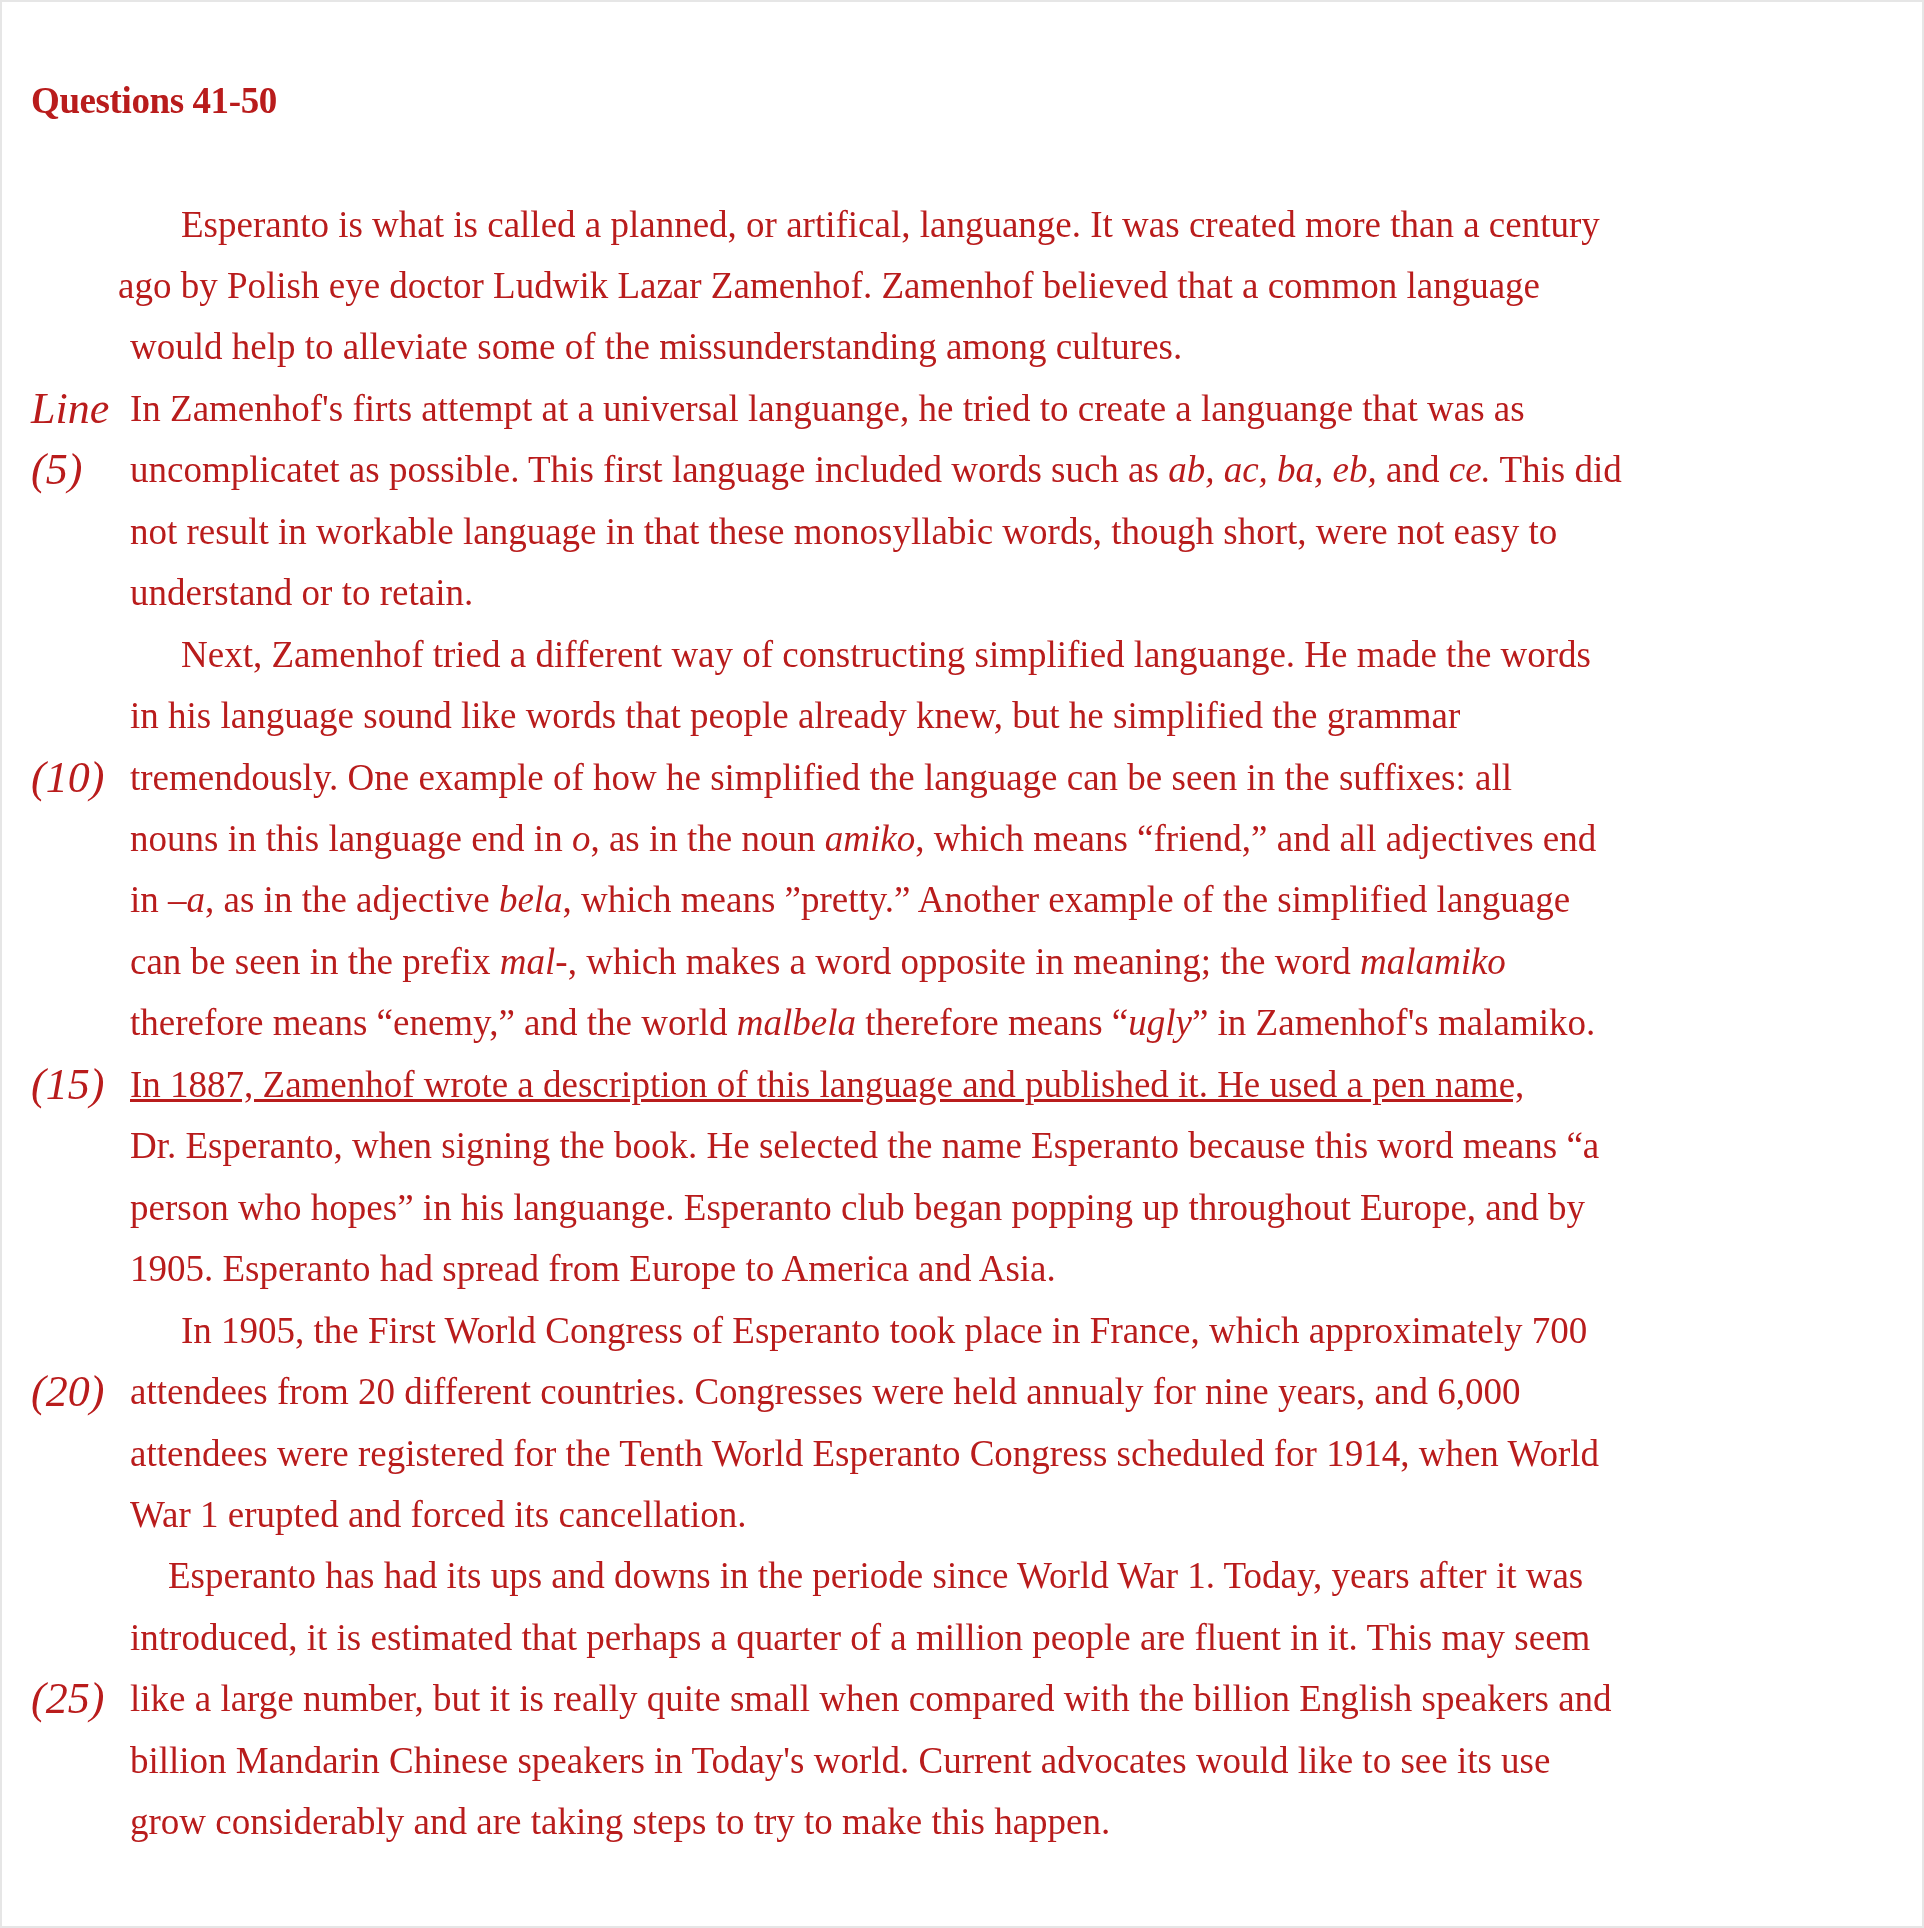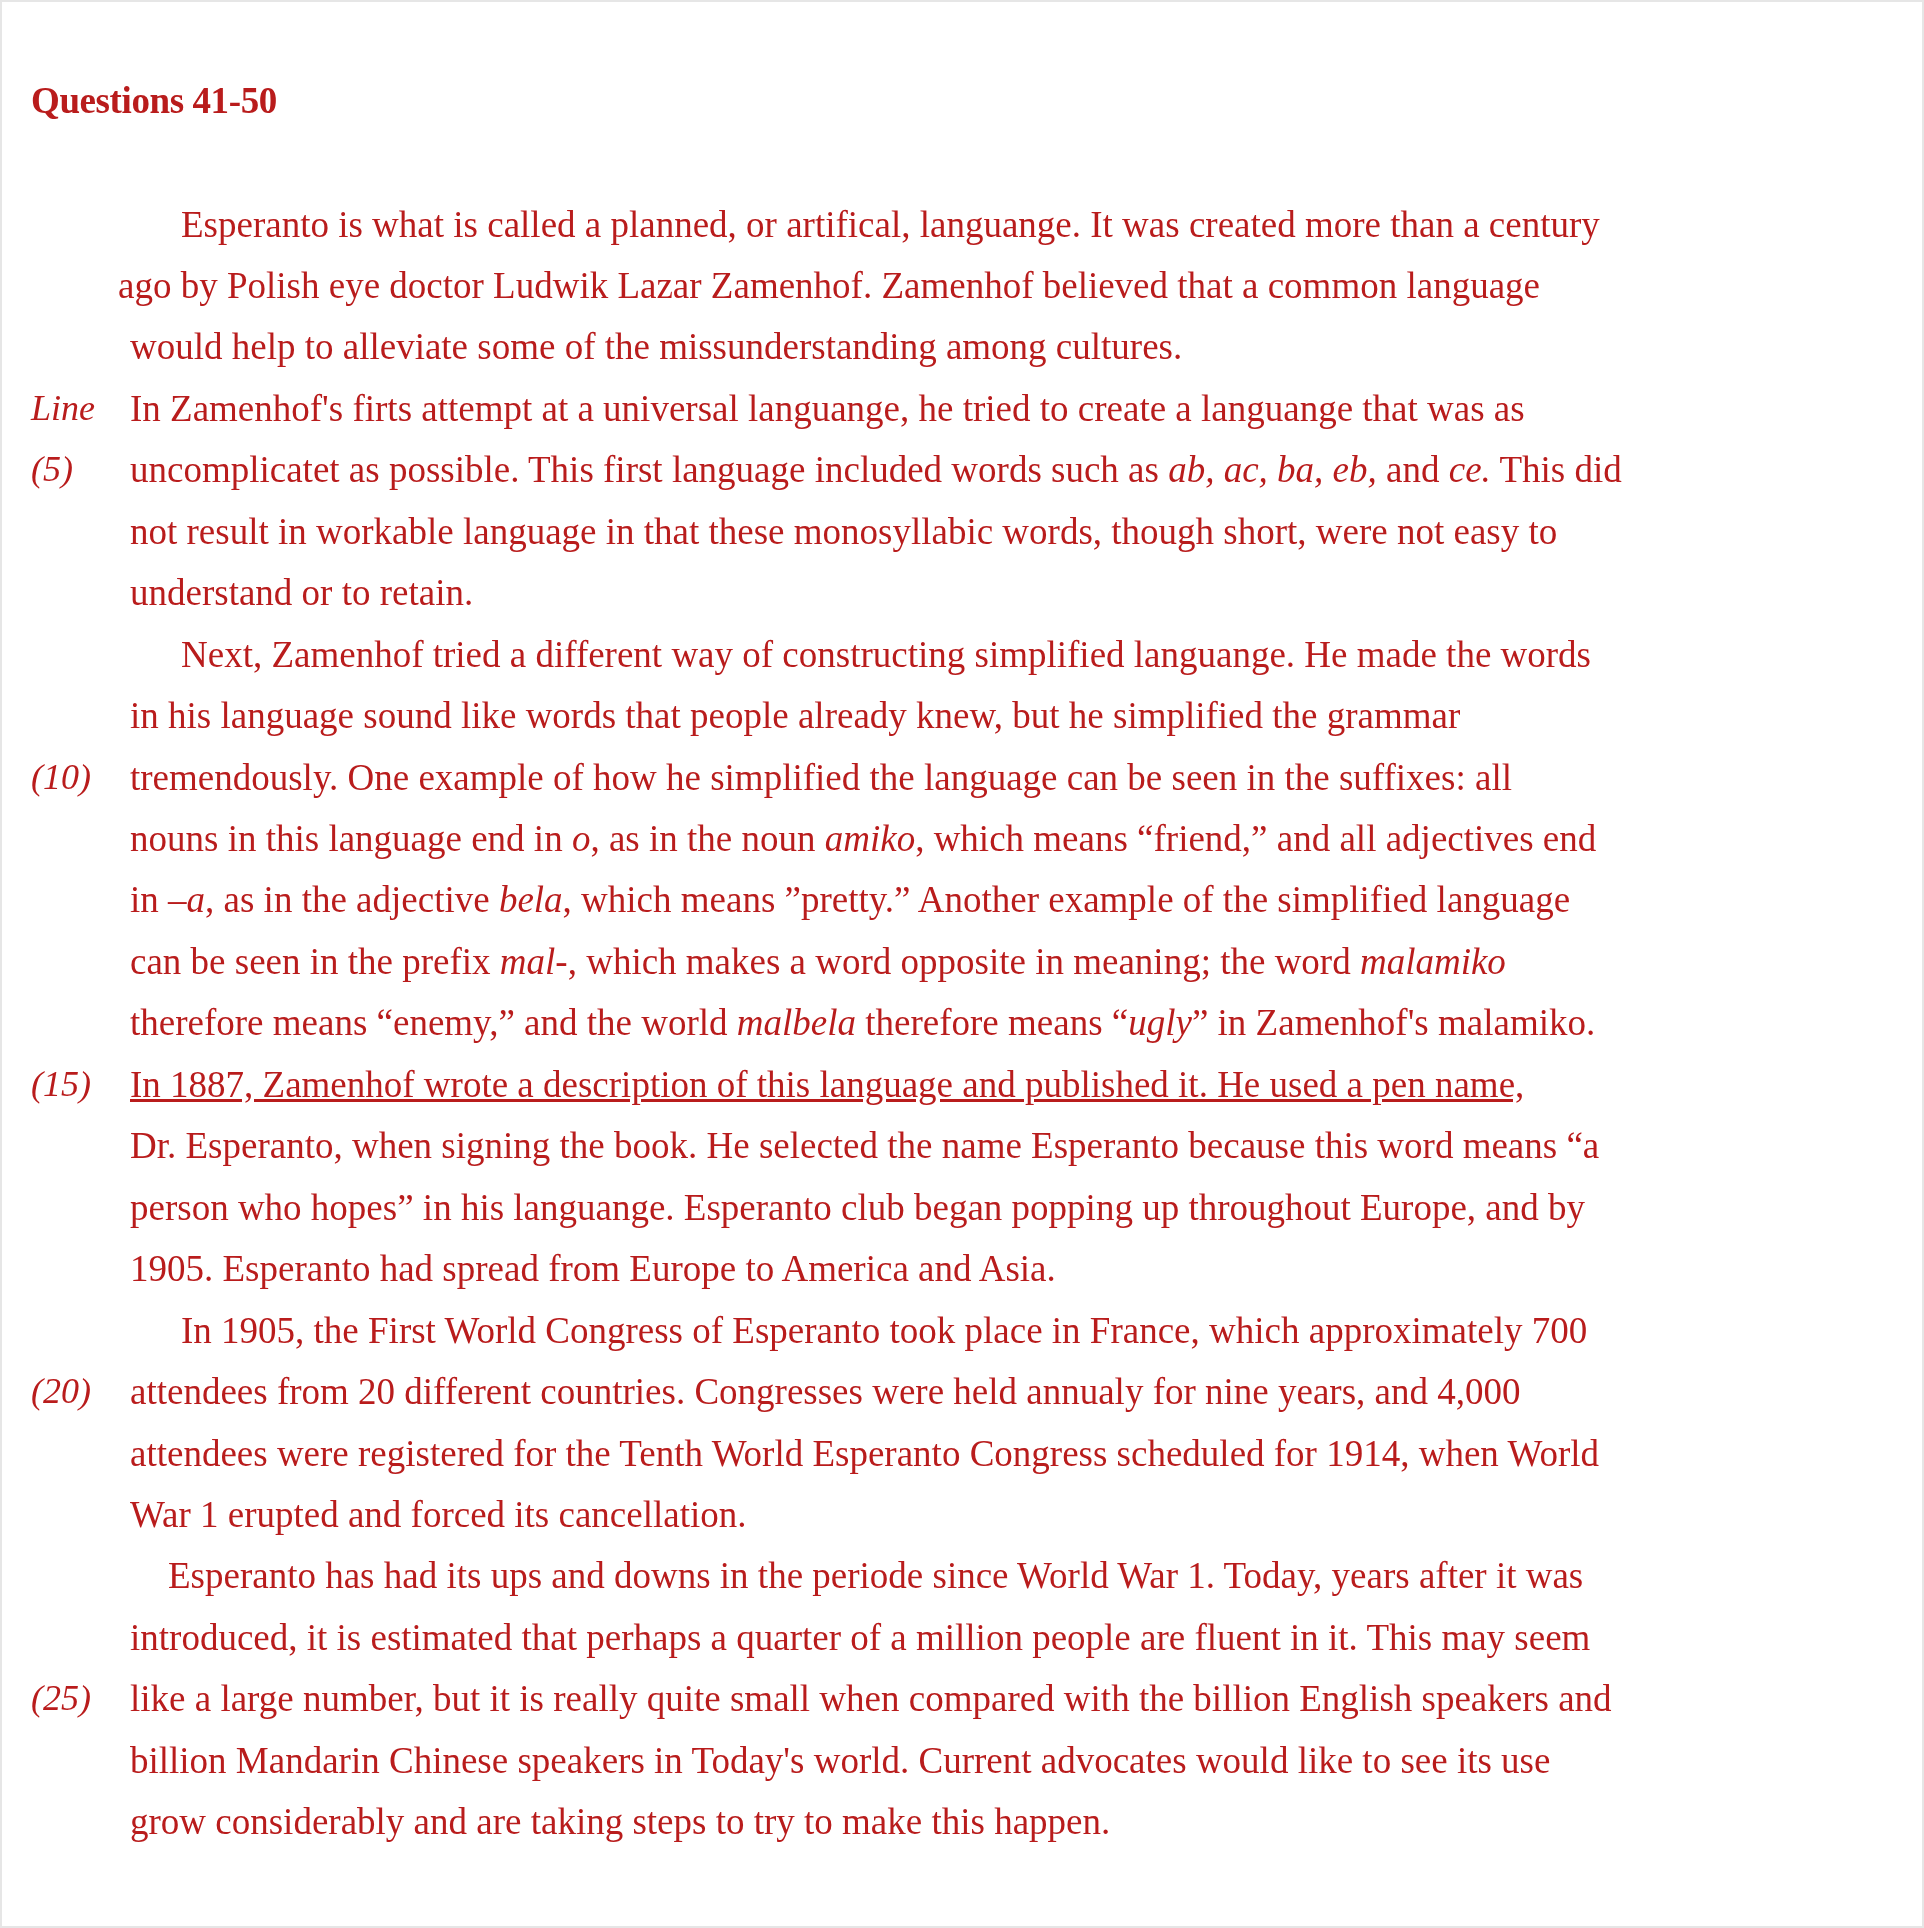--- a/index.html
+++ b/index.html
@@ -16,21 +16,21 @@
     position: absolute; left: 29px; top: 77px;
     font-size: 37px; font-weight: bold; letter-spacing: -0.4px;
     white-space: nowrap;
   }
   .line {
     position: absolute; left: 0; height: 61px;
     font-size: 37px; line-height: 61px; white-space: nowrap;
   }
   .line .num {
     position: absolute; left: 29px; top: 0;
-    font-style: italic; font-size: 36px;
+    font-style: italic; font-size: 44px;
   }
   .line .text { position: absolute; top: 0; }
   .line .text i { font-style: italic; }
 </style>
 </head>
 <body>
 
 <div class="page">
   <div class="title">Questions 41-50</div>
   <div id="passage">
@@ -90,21 +90,21 @@
         <span class="text" style="left: 128px;"><span>person who hopes” in his languange. Esperanto club began popping up throughout Europe, and by</span></span>
       </div>
       <div class="line" style="top: 1236px;">
         <span class="text" style="left: 128px; font-family: Liberation Serif, serif;"><span>1905. Esperanto had spread from Europe to America and Asia.</span></span>
       </div>
       <div class="line" style="top: 1298px;">
         <span class="text" style="left: 179px;"><span>In 1905, the First World Congress of Esperanto took place in France, which approximately 700</span></span>
       </div>
       <div class="line" style="top: 1359px;">
         <span class="num">(20)</span>
-        <span class="text" style="left: 128px;"><span>attendees from 20 different countries. Congresses were held annualy for nine years, and 4,000</span></span>
+        <span class="text" style="left: 128px;"><span>attendees from 20 different countries. Congresses were held annualy for nine years, and 6,000</span></span>
       </div>
       <div class="line" style="top: 1421px;">
         <span class="text" style="left: 128px;"><span>attendees were registered for the Tenth World Esperanto Congress scheduled for 1914, when World</span></span>
       </div>
       <div class="line" style="top: 1482px;">
         <span class="text" style="left: 128px;"><span>War 1 erupted and forced its cancellation.</span></span>
       </div>
       <div class="line" style="top: 1543px;">
         <span class="text" style="left: 166px;"><span>Esperanto has had its ups and downs in the periode since World War 1. Today, years after it was</span></span>
       </div>

